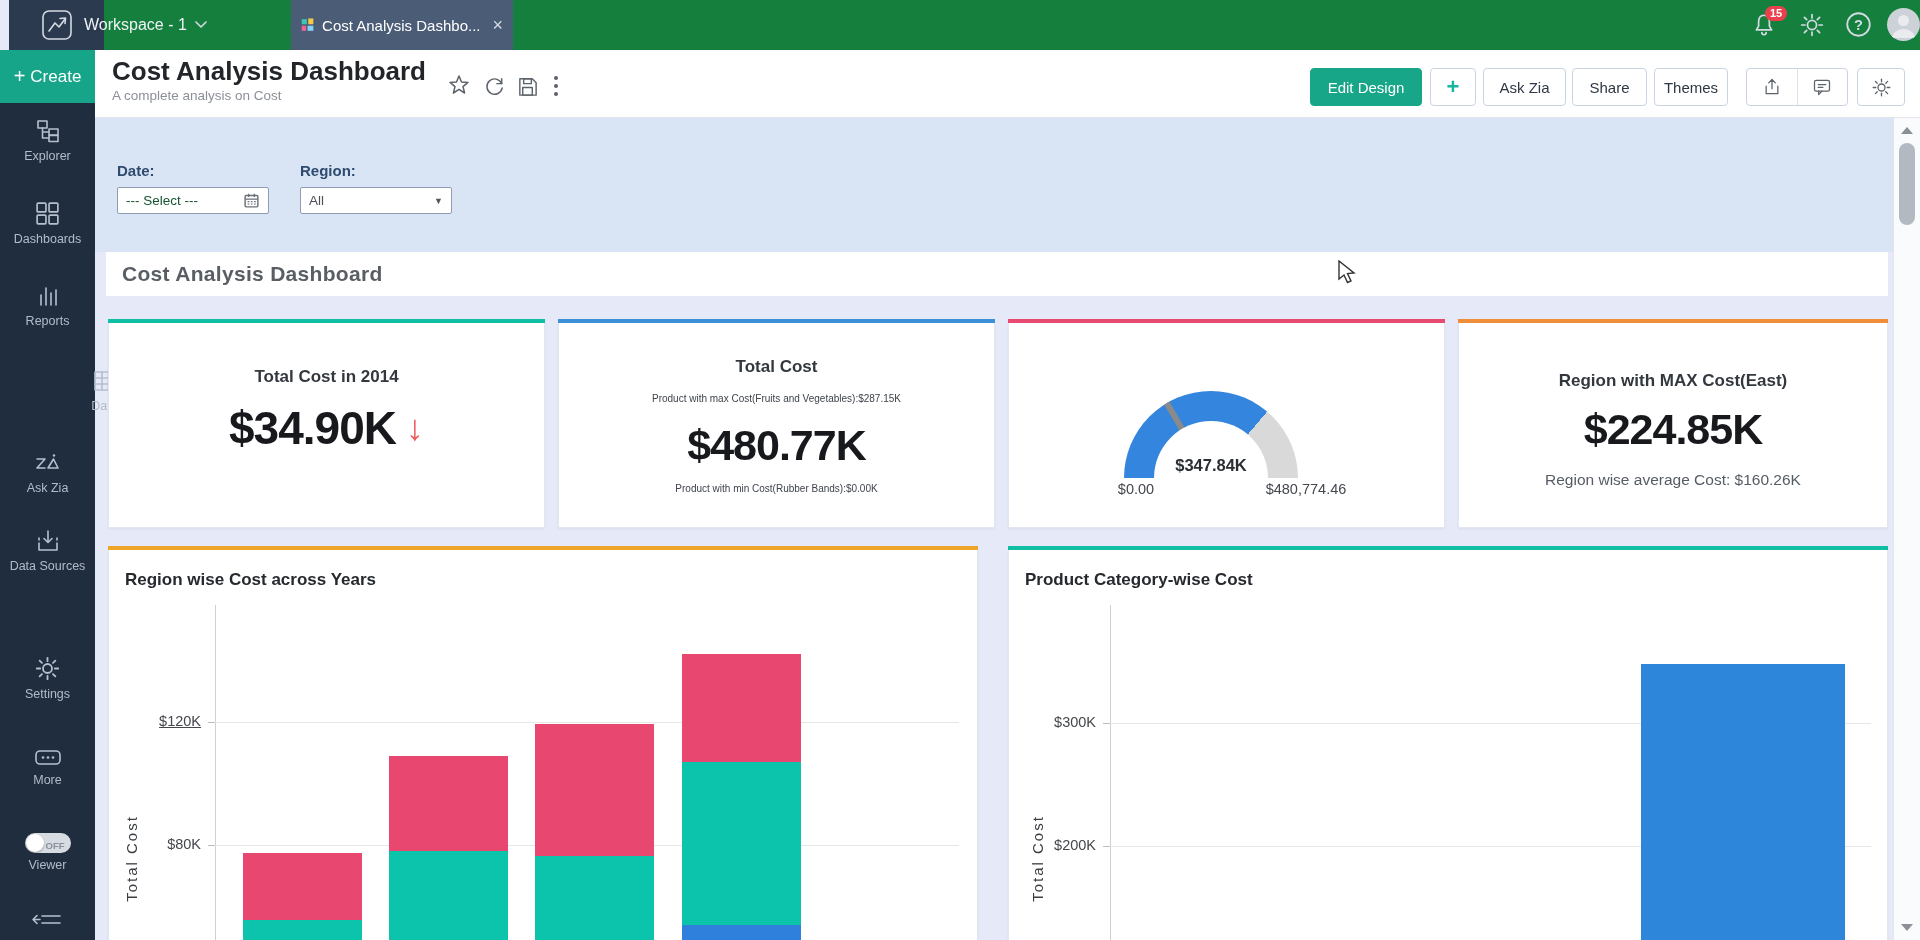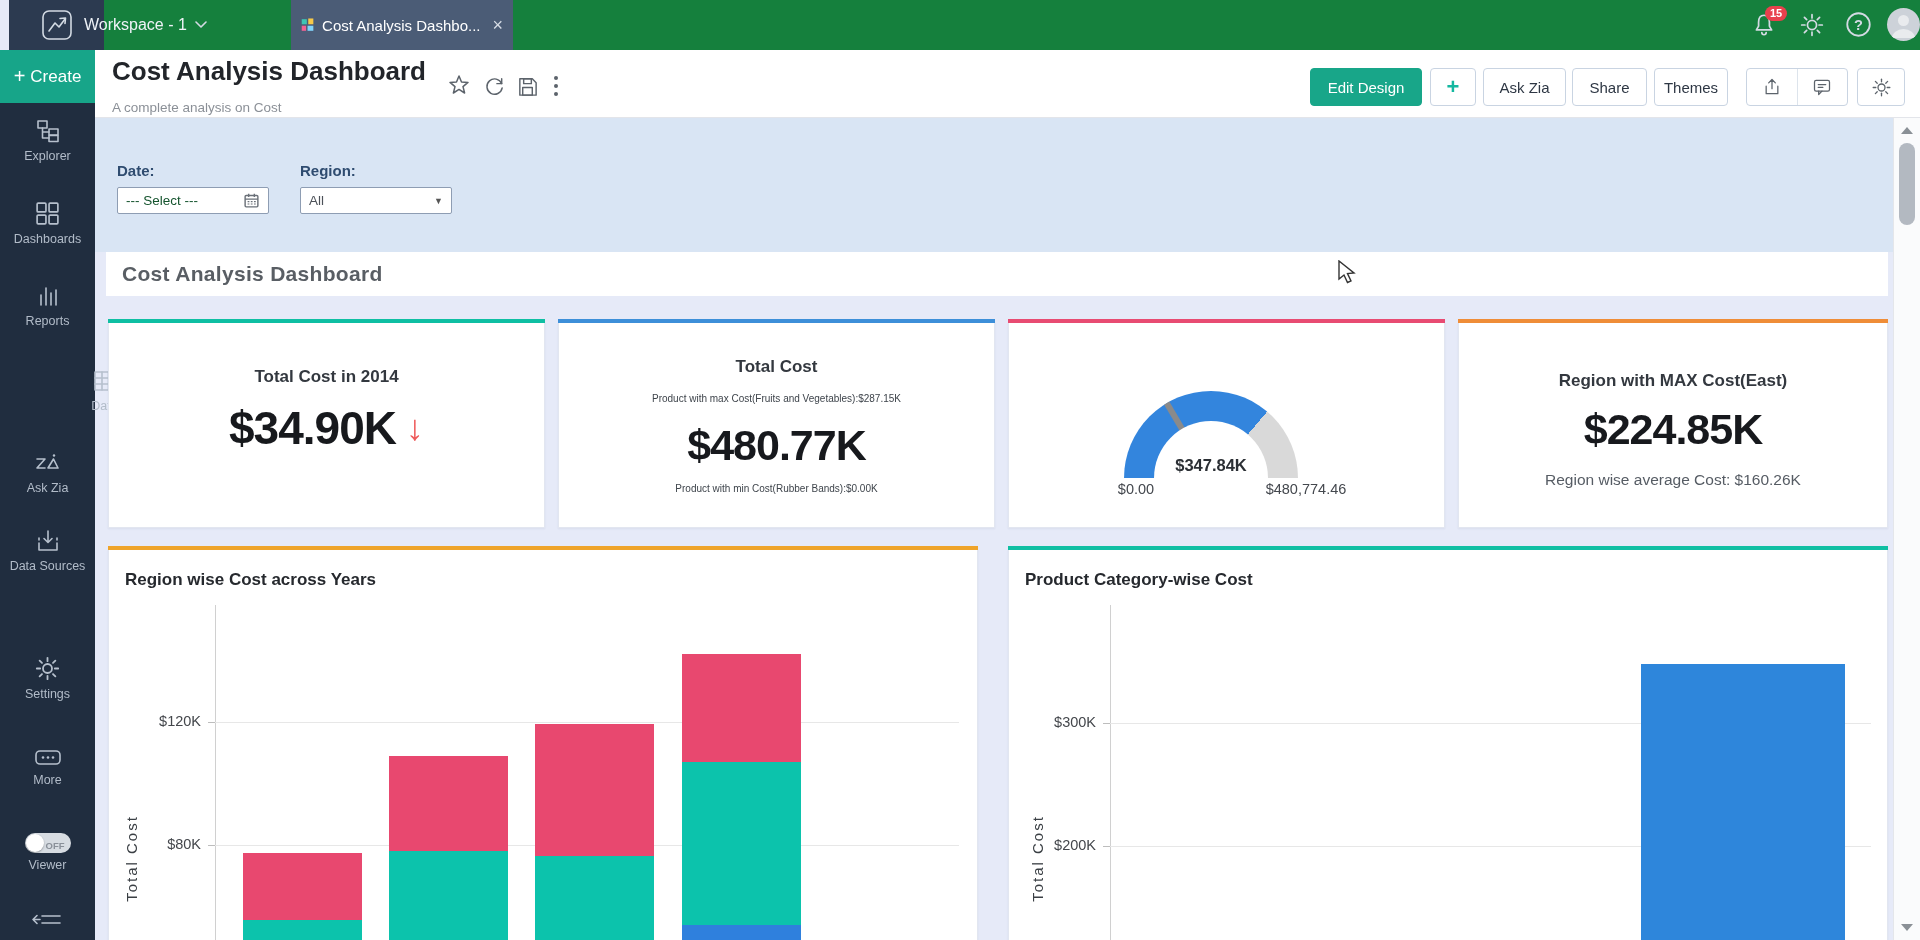--- a/index.html
+++ b/index.html
@@ -21,21 +21,21 @@
   
   .sidebar { left:0; top:50px; width:95px; height:890px; background:#202d3f; }
   .create-btn { left:0; top:50px; width:95px; height:53px; background:#17a589; color:#fff; display:flex; align-items:center; justify-content:center; gap:5px; font-size:17px; }
   .side-item { width:95px; text-align:center; color:#b2bcc9; font-size:12.5px; line-height:15px; }
   .side-item svg { margin:0 auto 5px auto; }
   .ic { stroke:#b6c0cd; fill:none; stroke-width:1.6; stroke-linecap:round; stroke-linejoin:round; }
 
   
   .header { left:95px; top:50px; width:1825px; height:68px; background:#fff; border-bottom:1px solid #e3e5ea; }
   .page-title { left:112px; top:56px; font-size:26px; font-weight:bold; color:#22252a; }
-  .page-subtitle { left:112px; top:88px; font-size:13.5px; color:#8b9097;margin-top:12px; }
+  .page-subtitle { left:112px; top:88px; font-size:13.5px; color:#8b9097; }
   .hd-ic { stroke:#5c636b; fill:none; stroke-width:1.5; stroke-linecap:round; stroke-linejoin:round; }
   .btn { position:absolute; top:68px; height:38px; border:1px solid #c9d4e2; border-radius:4px; background:#fff; color:#2e3744; font-size:15px; display:flex; align-items:center; justify-content:center; }
   .btn-primary { background:#18a689; border-color:#18a689; color:#fff; }
   .icon-btn { display:flex; align-items:center; justify-content:center; }
 
   
   .filterband { left:95px; top:118px; width:1798px; height:134px; background:#d9e5f4; }
   .flt-label { font-size:15px; color:#2f4c70; font-weight:bold; }
   .flt-box { background:#fff; border:1px solid #8e9db3; border-radius:2px; height:27px; display:flex; align-items:center; padding:0 8px; font-size:13.5px; }
 
@@ -376,21 +376,21 @@
   <div class="kpi-sub" style="top:148px;">Region wise average Cost: $160.26K</div>
 </div>
 
 <div class="card" style="left:108px; top:549px; width:870px; height:420px;">
   <div class="card-accent" style="background:#efa42a;"></div>
   <div class="chart-title">Region wise Cost across Years</div>
   <div class="ylab" style="left:-58px; top:300px;">Total Cost</div>
   <div class="plot" style="left:106px; top:55px; width:744px;">
       <div class="gridline" style="top: 117px;"></div>
       <div class="gridtick" style="top: 117px;"></div>
-      <div class="ticklabel" style="top: 108px;">$120K</div>
+      <div class="ticklabel" style="top: 108px; text-decoration: underline;">$120K</div>
       <div class="gridline" style="top: 240px;"></div>
       <div class="gridtick" style="top: 240px;"></div>
       <div class="ticklabel" style="top: 231px;">$80K</div>
       <div class="barseg" style="left: 28px; width: 119px; top: 315.337px; height: 170.662px; background: rgb(12, 195, 172);"></div>
       <div class="barseg" style="left: 28px; width: 119px; top: 247.688px; height: 67.65px; background: rgb(232, 72, 111);"></div>
       <div class="barseg" style="left: 174px; width: 119px; top: 246.15px; height: 239.85px; background: rgb(12, 195, 172);"></div>
       <div class="barseg" style="left: 174px; width: 119px; top: 150.825px; height: 95.325px; background: rgb(232, 72, 111);"></div>
       <div class="barseg" style="left: 320px; width: 119px; top: 250.762px; height: 235.238px; background: rgb(12, 195, 172);"></div>
       <div class="barseg" style="left: 320px; width: 119px; top: 118.537px; height: 132.225px; background: rgb(232, 72, 111);"></div>
       <div class="barseg" style="left: 467px; width: 119px; top: 319.95px; height: 166.05px; background: rgb(47, 128, 221);"></div>

